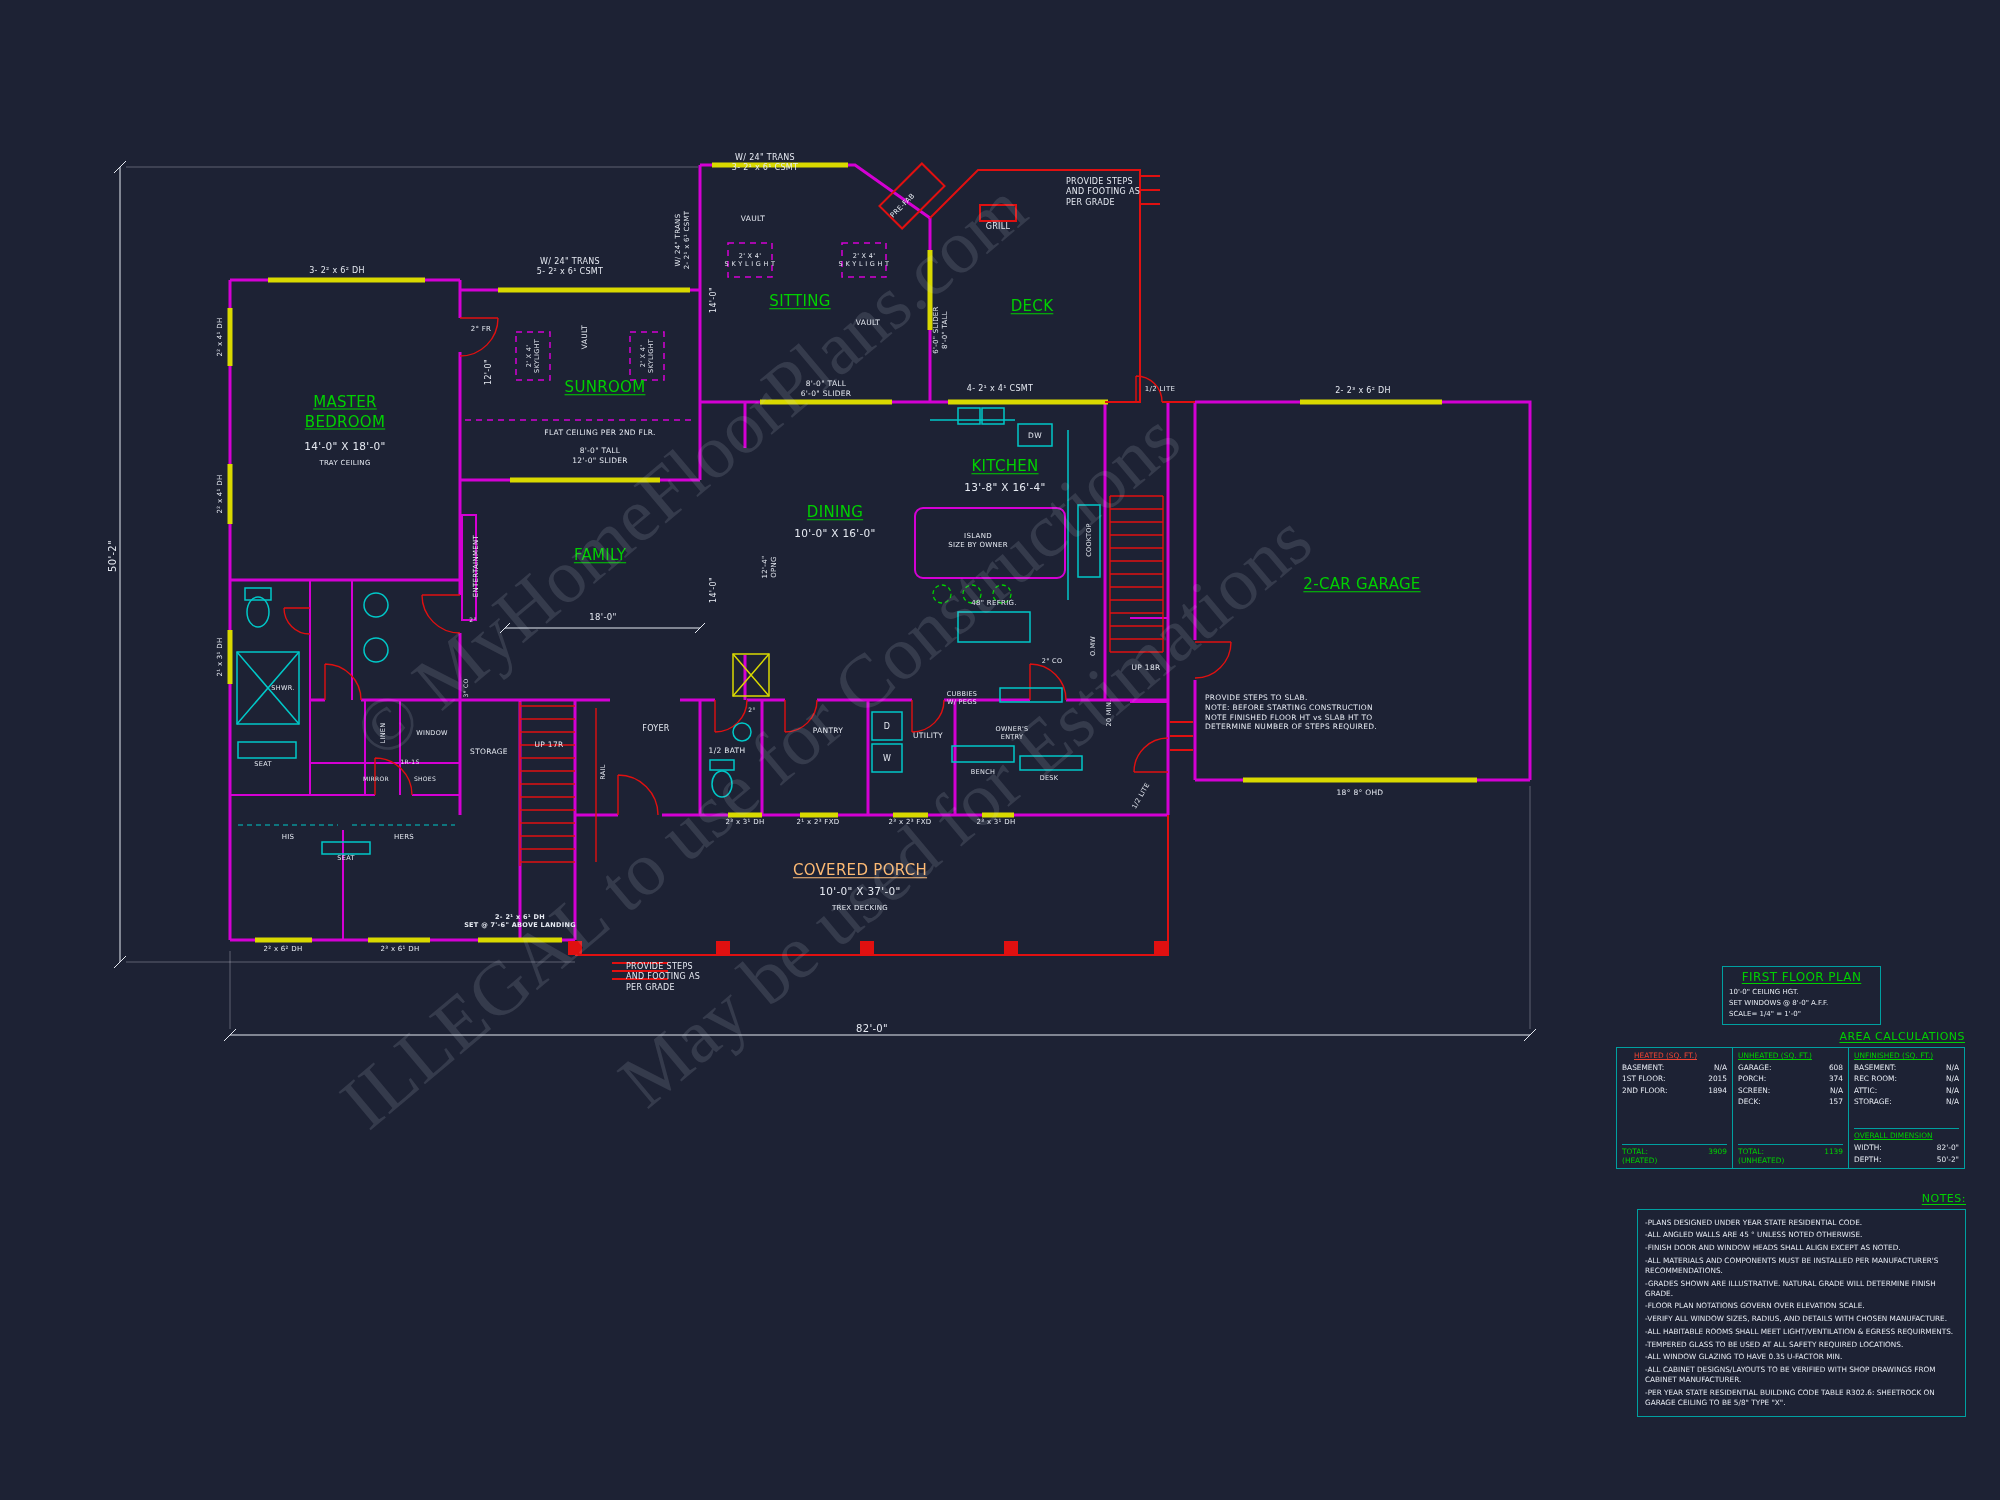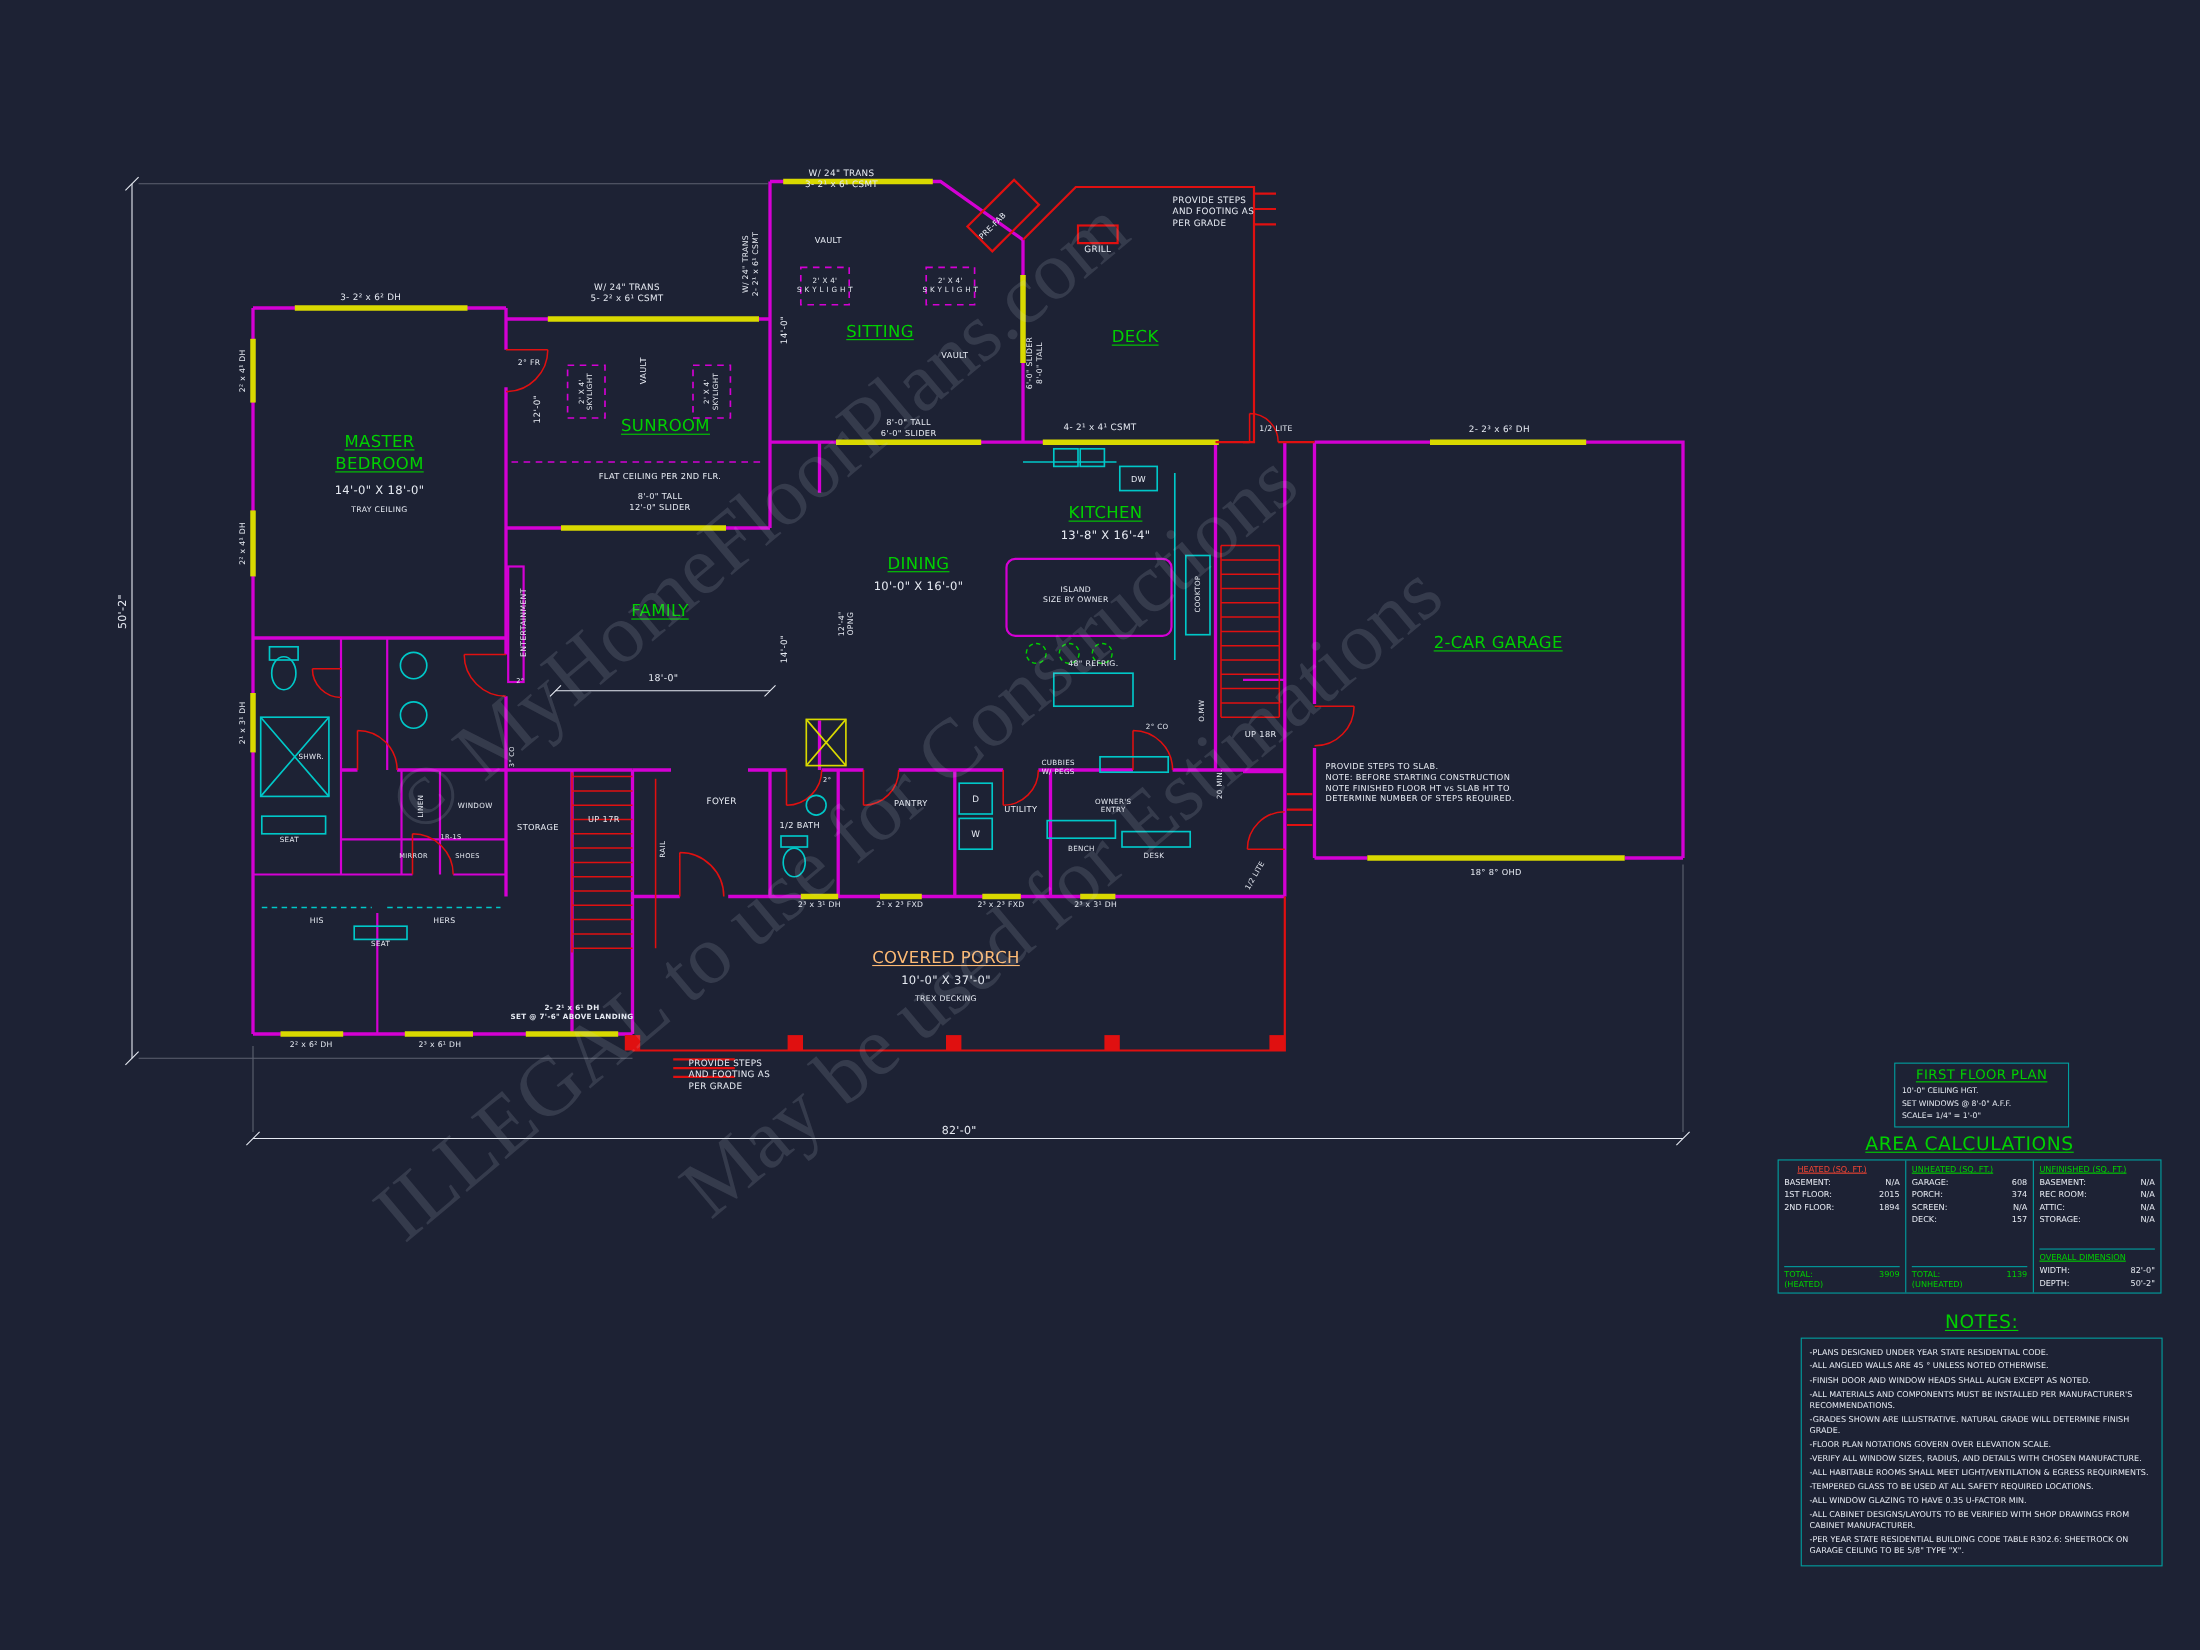--- a/index.html
+++ b/index.html
@@ -25,21 +25,21 @@
   .pl{position:absolute;white-space:pre-line;text-align:center;line-height:1.3;
       letter-spacing:.3px;transform:translate(-50%,-50%);}
   .pl.u{text-decoration:underline;text-underline-offset:2px;}
   .pl.left{text-align:left;}
 
   .wm{position:absolute;font-family:"Liberation Serif","DejaVu Serif",serif;
       color:var(--watermark,rgba(206,212,226,.14));white-space:nowrap;
       transform:translate(-50%,-50%) rotate(-40deg);font-size:76px;pointer-events:none;z-index:9;}
 
   .sheet-block{position:absolute;color:var(--white,#e6eaf2);}
-  .sec-head{color:var(--green,#00d000);font-size:17px;text-align:center;
+  .sec-head{color:var(--green,#00d000);font-size:11px;text-align:right;
       text-decoration:underline;text-underline-offset:2px;letter-spacing:.5px;margin-bottom:4px;}
   #title-box{left:1722px;top:966px;width:145px;border:1px solid var(--table_border,#00a0a0);
       padding:3px 6px 4px;}
   .tb-title{color:var(--green,#00d000);font-size:12px;text-align:center;text-decoration:underline;
       text-underline-offset:2px;margin-bottom:3px;letter-spacing:.4px;}
   .tb-line{font-size:7px;line-height:1.55;}
   #area-wrap{left:1616px;top:1030px;width:349px;}
   .area-table{display:flex;border:1px solid var(--table_border,#00a0a0);height:120px;}
   .area-table .col{flex:1;display:flex;flex-direction:column;padding:3px 5px;
       border-right:1px solid var(--table_border,#00a0a0);font-size:7.4px;}

